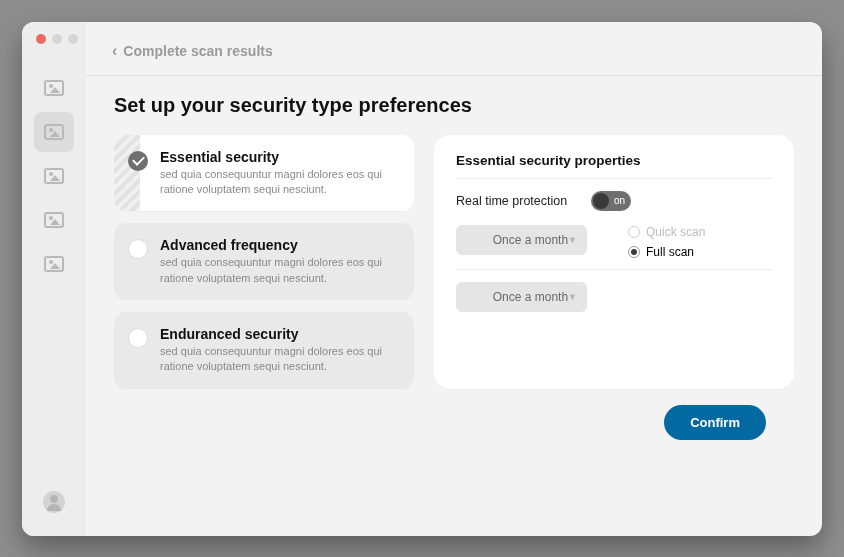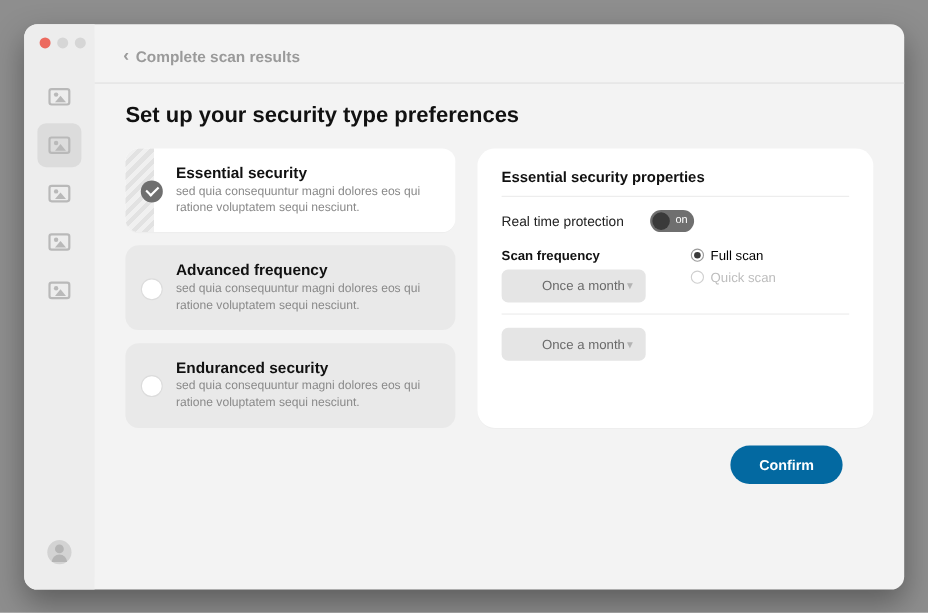--- a/index.html
+++ b/index.html
@@ -23,21 +23,21 @@
   .user-ico::before{content:"";position:absolute;width:8px;height:8px;border-radius:50%;background:#b5b5b5;left:7px;top:4px;}
   .user-ico::after{content:"";position:absolute;width:14px;height:7px;border-radius:7px 7px 0 0;background:#b5b5b5;left:4px;bottom:2px;}
   .main{ flex:1; display:flex; flex-direction:column;}
   .topbar{ height:48px; padding:0 26px; display:flex; align-items:center; border-bottom:1px solid #e0e0e0; margin-top:6px;}
   .back{ display:flex; align-items:center; gap:6px; color:#9a9a9a; font-weight:600; font-size:14px; cursor:pointer;}
   .chev{ font-size:16px; line-height:1; }
   .content{ flex:1; padding:18px 28px 0 28px; overflow:auto;}
   h1.title{ font-size:20px; font-weight:800; color:#111; margin-bottom:18px;}
   .cols{ display:flex; gap:20px;}
   .left{ width:300px; display:flex; flex-direction:column; gap:12px;}
-  .opt{ border-radius:12px; padding:14px 16px 14px 14px; display:flex; gap:12px; cursor:pointer;align-items:center;}
+  .opt{ border-radius:12px; padding:14px 16px 14px 14px; display:flex; gap:12px; cursor:pointer;}
   .opt.inactive{ background:#e9e9e9;}
   .opt.selected{ background:#fff; position:relative; box-shadow:0 1px 0 rgba(0,0,0,0.02);}
   .opt.selected::before{ content:""; position:absolute; left:0; top:0; bottom:0; width:26px; background: repeating-linear-gradient(135deg,#e2e2e2 0 4px,#f0f0f0 4px 8px); border-radius:12px 0 0 12px;}
   .radio{ width:20px;height:20px;border-radius:50%; flex-shrink:0; margin-top:2px; position:relative; z-index:1;}
   .radio.empty{ background:#fff; border:1px solid #dcdcdc;}
   .radio.check{ background:#6f6f6f; display:flex;align-items:center;justify-content:center;}
   .radio.check::after{content:"";width:9px;height:5px;border-left:2px solid #fff;border-bottom:2px solid #fff; transform:rotate(-45deg); margin-top:-2px;}
   .opt .txt{z-index:1;}
   .opt .ttl{ font-weight:700; font-size:14px; color:#111;}
   .opt .desc{ font-size:11px; color:#8a8a8a; line-height:1.4; margin-top:2px;}
@@ -135,35 +135,34 @@
             <div class="hr"></div>
             <div class="row">
               <span class="lbl">Real time protection</span>
               <div class="toggle">
                 <div class="knob"></div>
                 <span class="tlbl">on</span>
               </div>
             </div>
             <div class="twocol" style="margin-bottom:10px;">
               <div class="field">
-                <div class="flabel">Scan frequency</div>
                 <div class="select">
                   <span>Once a month</span>
                   <span class="tri">▼</span>
                 </div>
               </div>
               <div class="field">
                 <div class="radios">
+                  <div class="rad off">
+                    <span class="rc off"></span>
+                    <span>Quick scan</span>
+                  </div>
                   <div class="rad">
                     <span class="rc on"></span>
                     <span>Full scan</span>
-                  </div>
-                  <div class="rad off">
-                    <span class="rc off"></span>
-                    <span>Quick scan</span>
                   </div>
                 </div>
               </div>
             </div>
             <div class="hr"></div>
             <div class="field" style="margin-top:4px;">
               <div class="select">
                 <span>Once a month</span>
                 <span class="tri">▼</span>
               </div>

